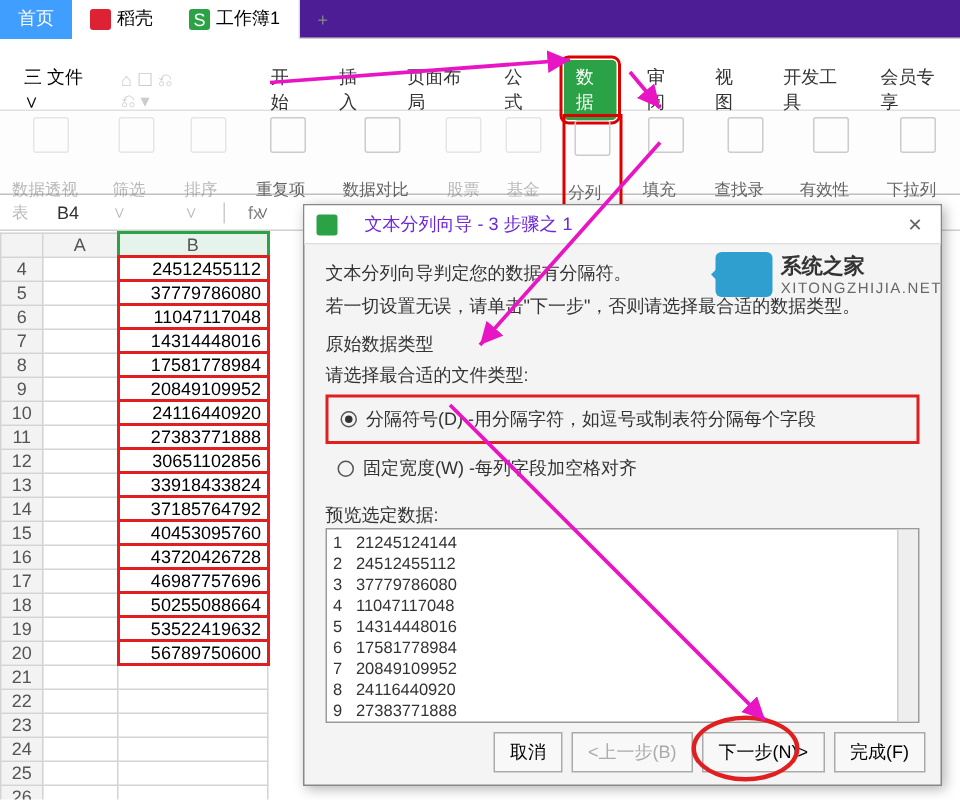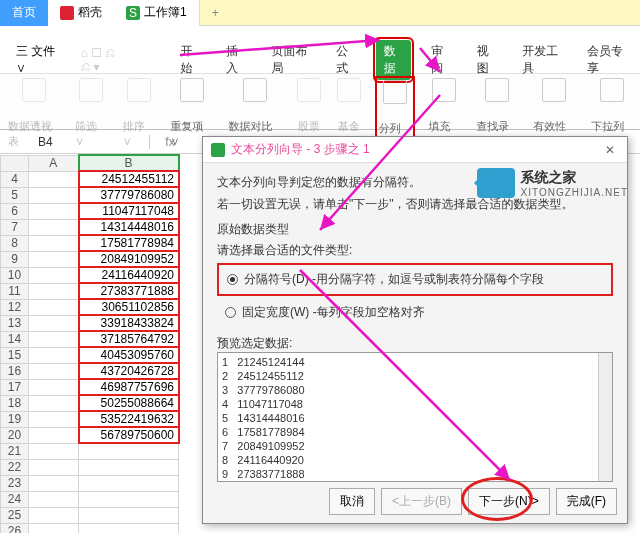--- a/index.html
+++ b/index.html
@@ -1,17 +1,17 @@
 <!DOCTYPE html>
 <html><head>
 <meta charset="utf-8">
 <style>
 * { margin: 0; padding: 0; box-sizing: border-box; font-family: "Microsoft YaHei", sans-serif; font-size: 12px; }
 body { background: #fff; width: 640px; height: 533px; overflow: hidden; position: relative; }
-.titlebar { height: 26px; background: #fef9c3; display: flex; align-items: center; border-bottom: 1px solid #d0d0d0; }
+.titlebar { height: 26px; background: #4c1d95; display: flex; align-items: center; border-bottom: 1px solid #d0d0d0; }
 .tab { padding: 4px 12px; display: flex; align-items: center; gap: 4px; height: 26px; }
 .tab.home { background: #409eff; color: #fff; }
 .tab.red-icon { background: #fff; }
 .tab.green-icon { background: #fff; border-right: 1px solid #ddd; }
 .tab-plus { padding: 4px 12px; color: #888; }
 .sq-icon { width: 14px; height: 14px; border-radius: 2px; display: inline-block; }
 .menubar { height: 28px; display: flex; align-items: center; padding: 0 8px; gap: 14px; border-bottom: 1px solid #e0e0e0; margin-top: 20px; }
 .menubar .file { padding: 2px 8px; }
 .menubar .tabitem { padding: 2px 6px; color: #333; }
 .menubar .tabitem.active { background: #2ba246; color: #fff; border-radius: 3px; padding: 3px 8px; outline: 2px solid #d00; outline-offset: 1px; }
@@ -29,21 +29,21 @@
 th, td { border: 1px solid #d4d4d4; font-weight: normal; }
 th { background: #f3f3f3; color: #555; }
 .colA { width: 50px; }
 .colB { width: 100px; }
 .rowh { height: 16px; }
 td.data { text-align: right; padding-right: 4px; }
 .colB-header { border: 2px solid #2ba246; background: #e6f3ea; }
 .colB-cells { outline: 2px solid #e02020; outline-offset: -1px; margin-left: 34px; }
 .dialog { position: absolute; left: 202px; top: 136px; width: 426px; height: 388px; background: #f4f4f4; border: 1px solid #888; box-shadow: 2px 2px 8px rgba(0,0,0,.3); }
 .dlg-title { height: 26px; background: #fff; display: flex; align-items: center; padding: 0 8px; border-bottom: 1px solid #ddd; justify-content: space-between; }
-.dlg-title .t { display: flex; align-items: center; gap: 6px; color: #ec4899; }
+.dlg-title .t { display: flex; align-items: center; gap: 18px; color: #6d28d9; }
 .dlg-close { width: 18px; text-align: center; color: #666; }
 .dlg-body { padding: 10px 14px; color: #333; }
 .dlg-body p { margin-bottom: 4px; line-height: 1.5; }
 .fieldset { margin-top: 8px; }
 .fieldset .legend { color: #333; margin-bottom: 4px; }
 .radio-box { border: 2px solid #e02020; padding: 6px 8px; margin: 4px 0; display: flex; align-items: center; gap: 6px; }
 .radio-plain { padding: 4px 8px; display: flex; align-items: center; gap: 6px; }
 .preview { margin-top: 10px; }
 .preview-box { border: 1px solid #999; background: #fff; height: 130px; overflow: hidden; padding: 2px 4px; position: relative; }
 .preview-box .row { white-space: pre; font-size: 11px; line-height: 14px; }

